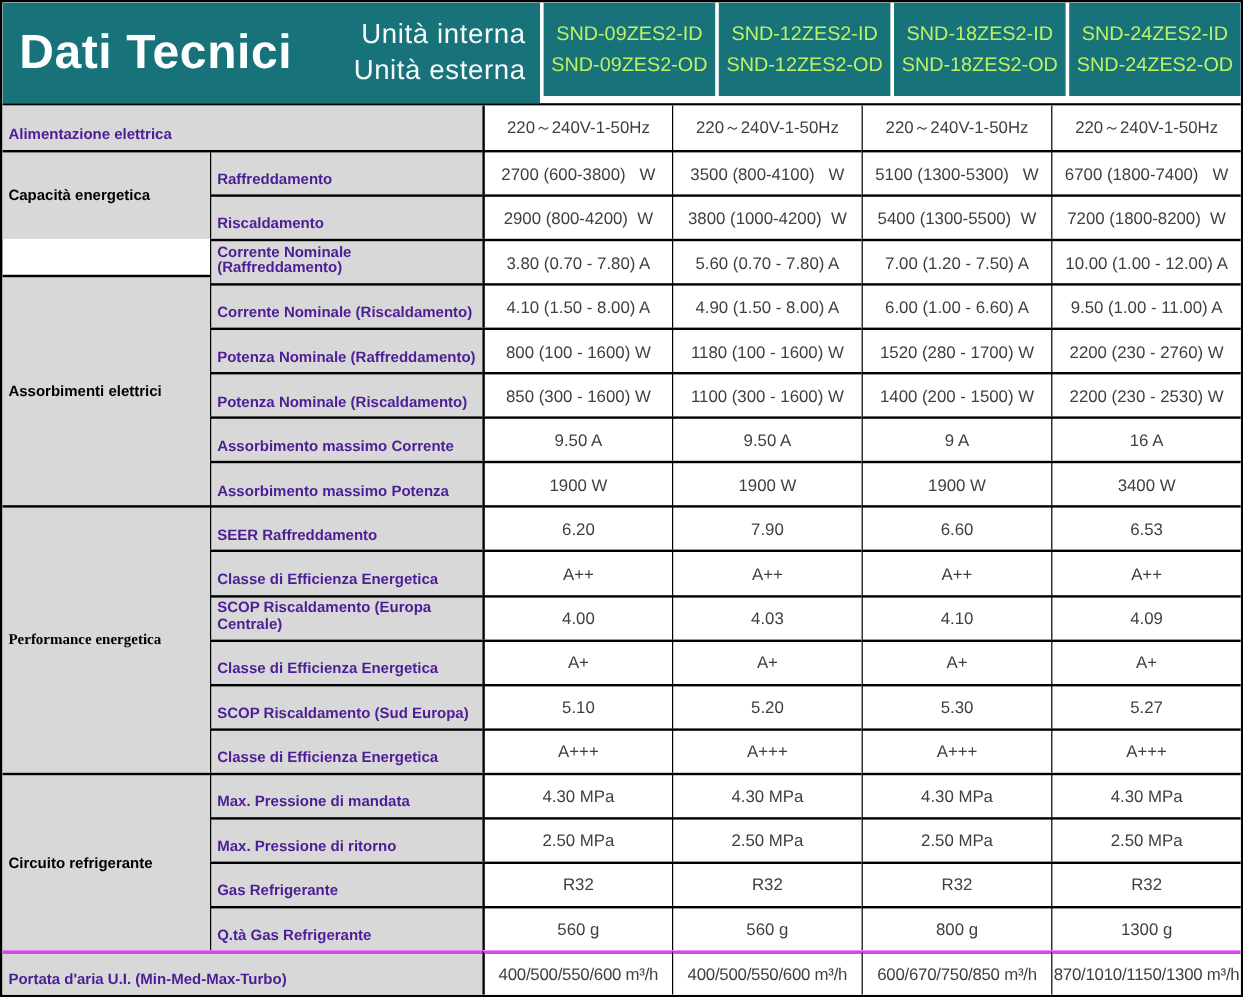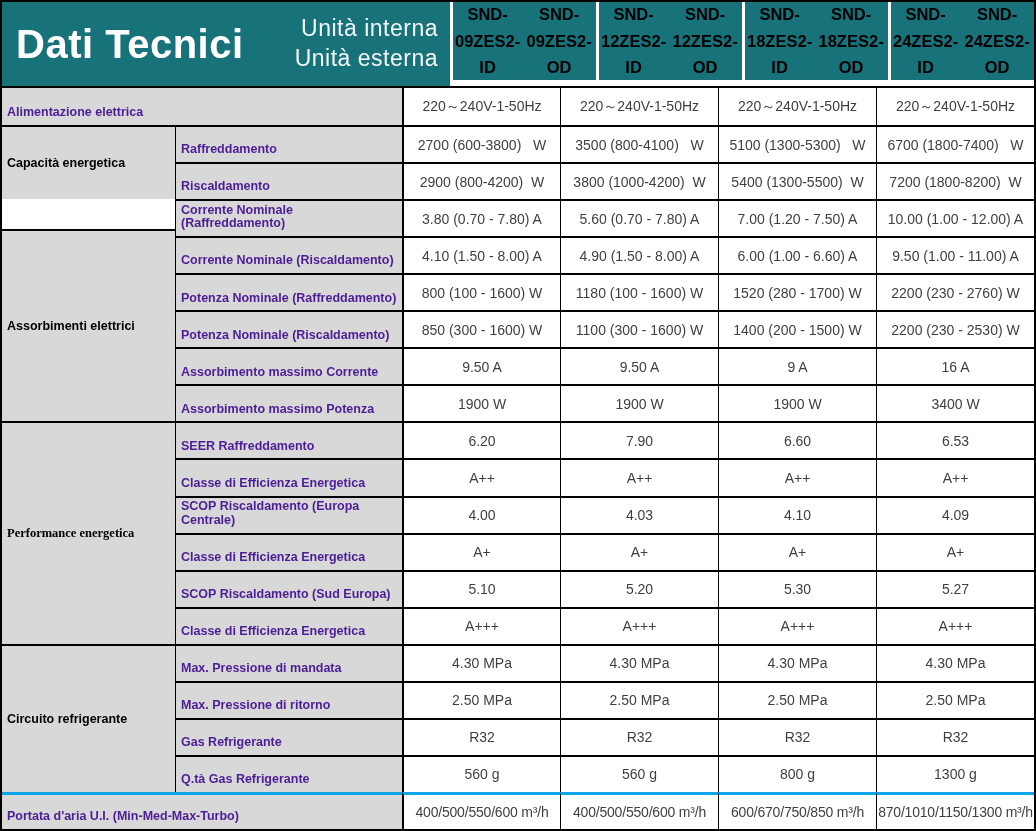--- a/index.html
+++ b/index.html
@@ -20,24 +20,24 @@
   .brand-title{
     font-size:40px;font-weight:bold;letter-spacing:0.5px;
     padding-left:14px;white-space:nowrap;
   }
   .unit-labels{
     margin-left:auto;padding-right:12px;text-align:right;
     font-size:23px;font-weight:normal;line-height:1.3;opacity:0.96;
     letter-spacing:0.5px;
   }
   .modelcell{
-    flex:1;box-sizing:border-box;background:#17727a;color:#000000;
-    margin-left:3px;height:78px;display:flex;
+    flex:1;box-sizing:border-box;background:#17727a;color:#bef264;
+    margin-left:3px;height:78px;display:flex;flex-direction:column;
     justify-content:center;align-items:center;text-align:center;
-    font-weight:bold;font-size:16.5px;line-height:1.6;
+    font-weight:normal;font-size:16.5px;line-height:1.6;
   }
   
   .tbody{
     height:741px;display:grid;
     grid-template-columns:173px 227px 158px 158px 158px 1fr;
     grid-template-rows:repeat(20,1fr);
   }
   .row{display:contents;}
   .cell{
     box-sizing:border-box;border-top:2px solid #000;min-width:0;
@@ -53,21 +53,21 @@
     grid-column:1 / 2;background:#d8d8d8;color:#000;font-weight:bold;
     font-size:12.5px;align-items:center;padding:0 2px 0 5px;border-left:none;
   }
   .val{
     background:#fff;color:#3f3f3f;font-size:14px;
     align-items:center;justify-content:center;text-align:center;
     white-space:pre;border-left:1px solid #000;
   }
   .val.vfirst{border-left:2px solid #000;}
   .rtop0{border-top:none;}
-  .rthick{border-top:3px solid #0ea5e9;}
+  .rthick{border-top:3px solid #d946ef;}
   .row-portata .val{font-size:14px;letter-spacing:-0.2px;}
 </style>
 </head>
 <body>
 
 <div class="sheet">
 
   <div class="thead">
     <div class="brandcell">
       <div class="brand-title">Dati Tecnici</div>

